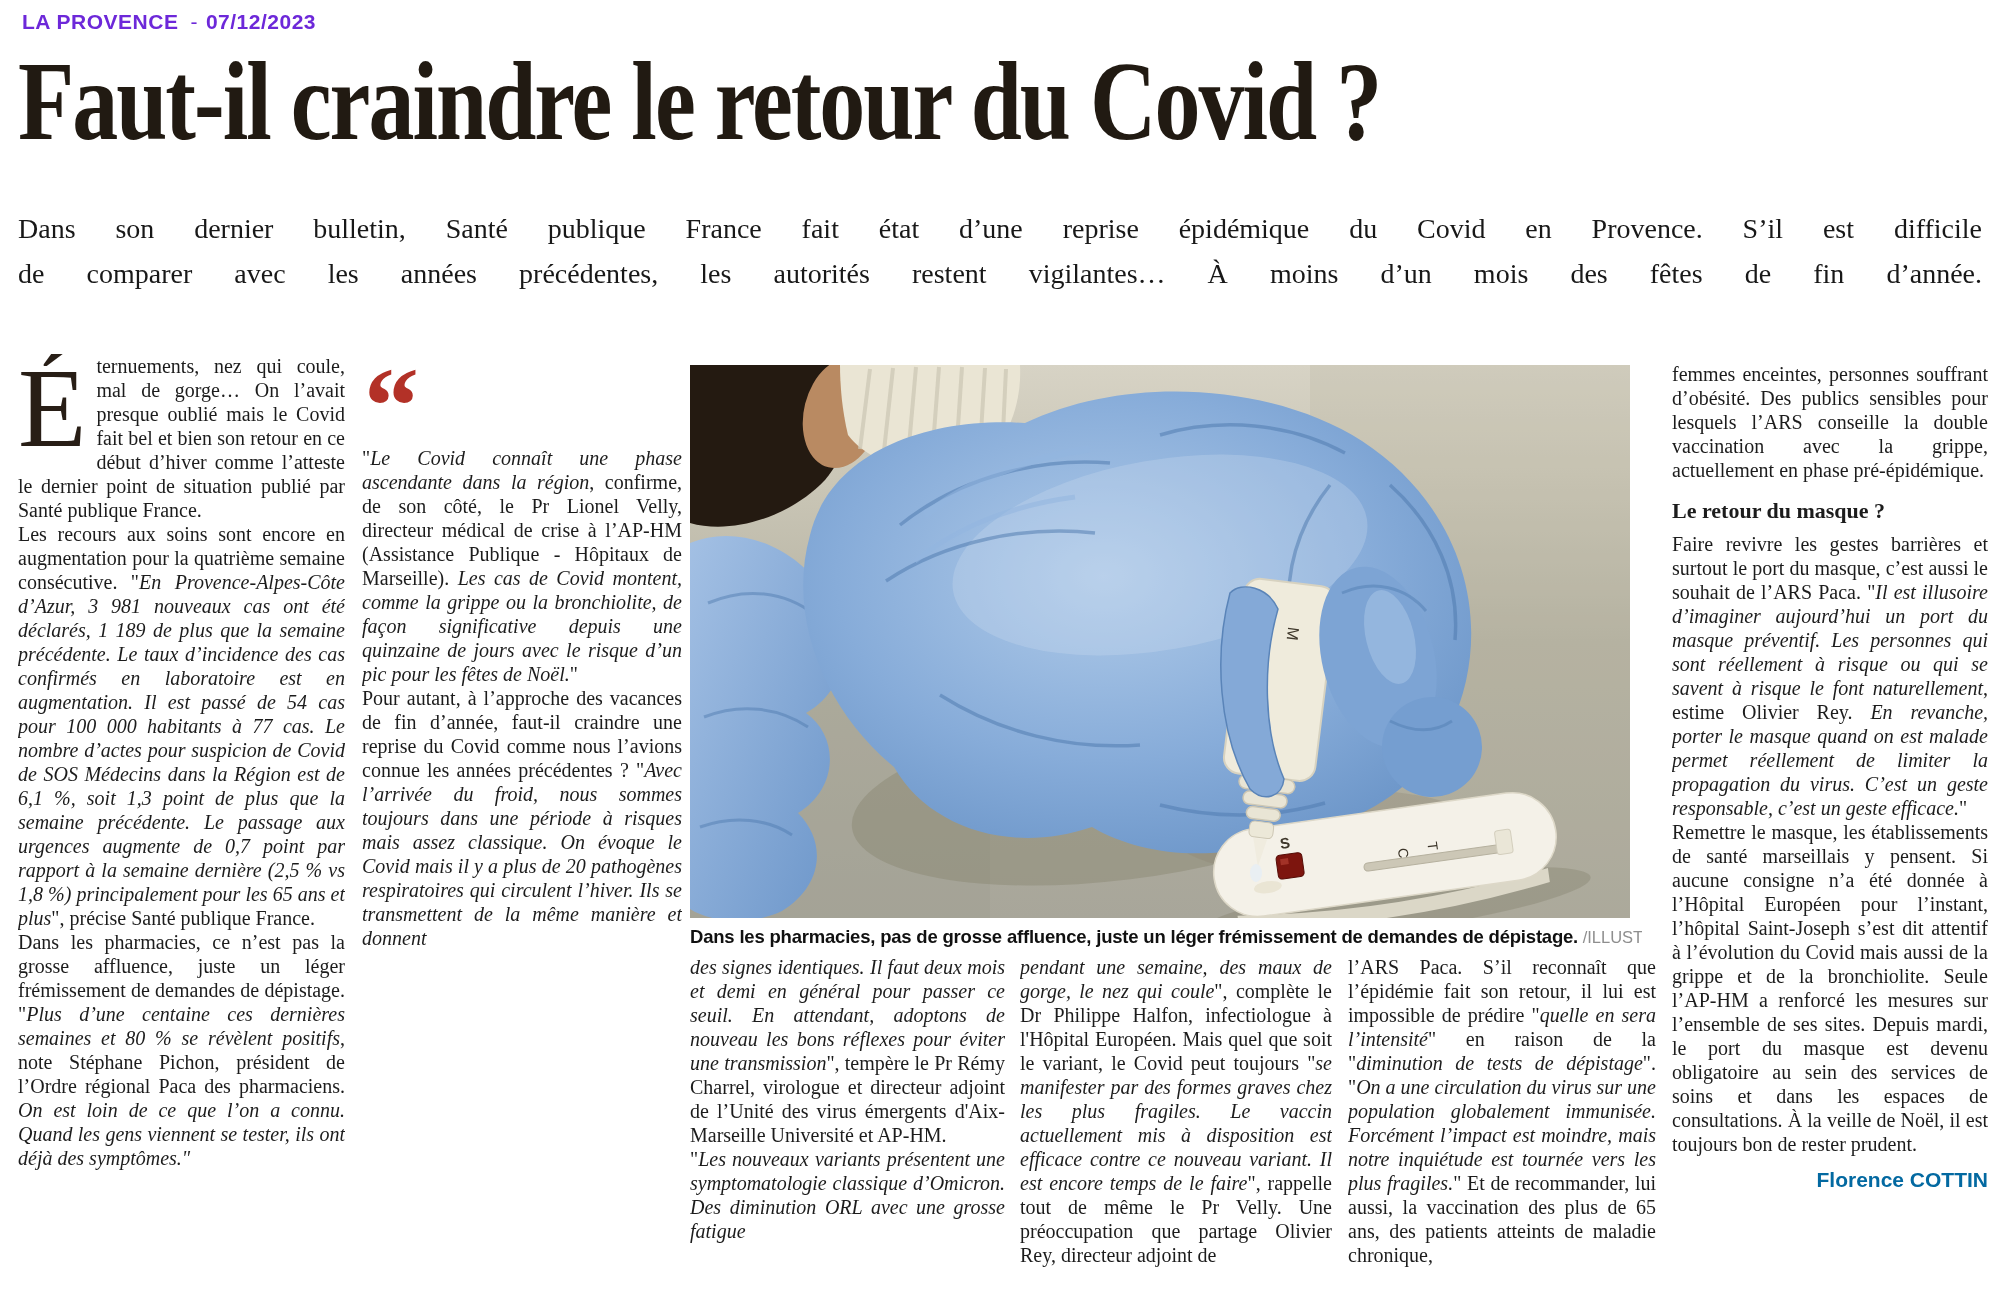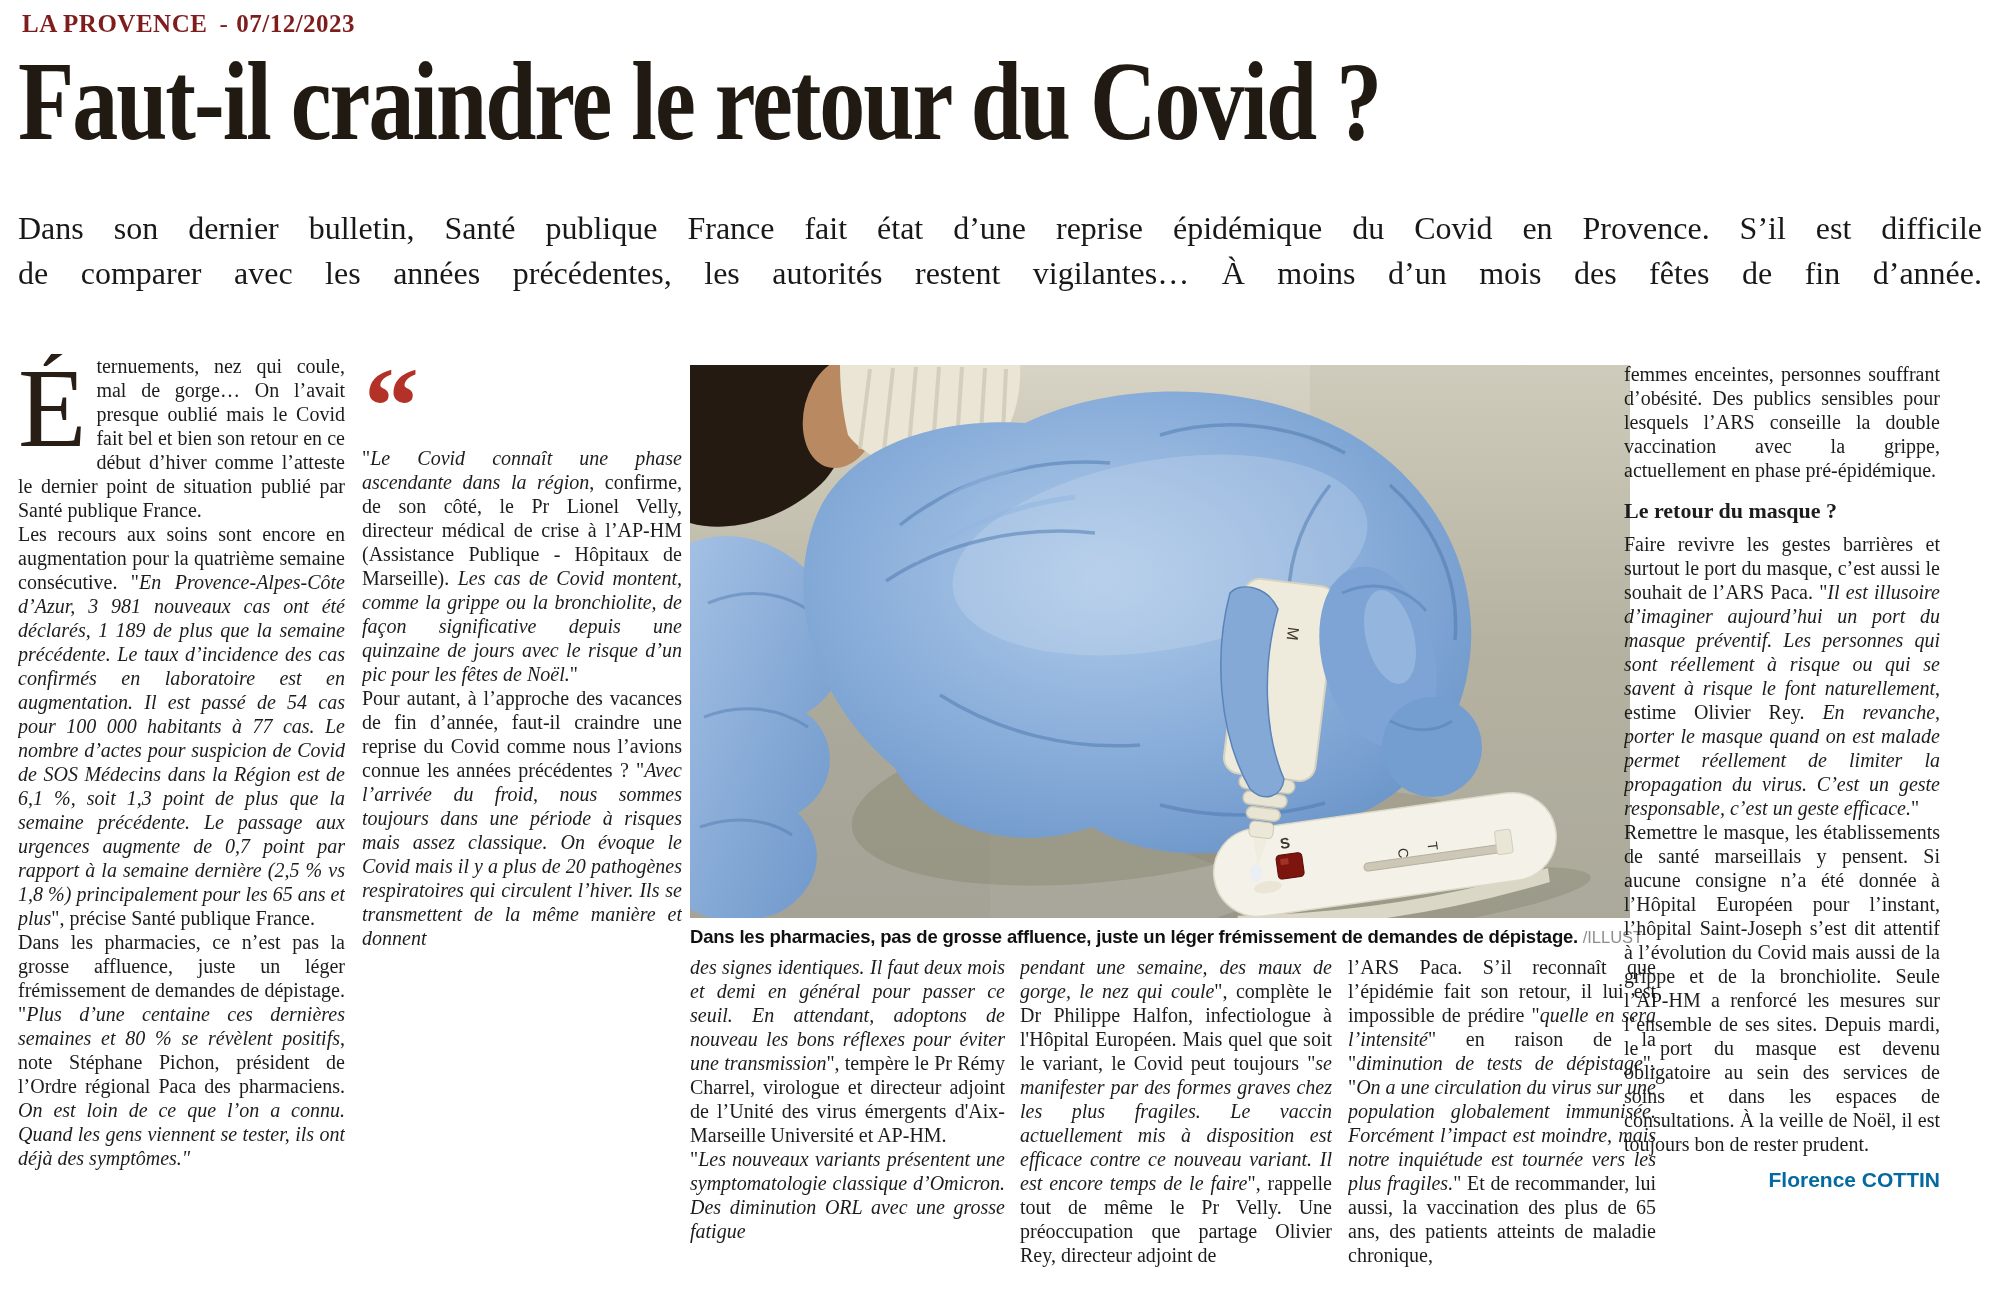--- a/index.html
+++ b/index.html
@@ -1,35 +1,35 @@
 <!DOCTYPE html>
 <html lang="fr"><head>
 <meta charset="utf-8">
 <style>
   html,body{margin:0;padding:0;background:#ffffff;}
   .page{position:relative;width:2000px;height:1309px;background:#ffffff;overflow:hidden;
         font-family:"Liberation Serif","DejaVu Serif",serif;color:#1c1c1c;}
-  .meta{position:absolute;left:22px;top:10px;font-family:Liberation Serif, serif;
-        font-size:25px;color:#7f1d1d;letter-spacing:.5px;font-weight:bold;}
+  .meta{position:absolute;left:22px;top:10px;font-family:Liberation Sans, sans-serif;
+        font-size:21px;color:#6d28d9;letter-spacing:.5px;font-weight:bold;}
   .meta .meta-sep{margin:0 8px 0 12px;font-weight:normal;}
   .meta .meta-date{font-weight:bold;}
   .headline{position:absolute;left:18px;top:40px;width:1964px;margin:0;font-weight:bold;
         font-size:92px;line-height:100px;color:#211a12;letter-spacing:-2px;white-space:nowrap;
         transform:scaleY(1.22);transform-origin:left top;}
-  .standfirst{position:absolute;left:18px;top:206px;width:1964px;font-size:32px;line-height:45px;color:#181818;}
+  .standfirst{position:absolute;left:18px;top:206px;width:1964px;font-size:28px;line-height:45px;color:#181818;}
   .sf-line{text-align:justify;text-align-last:justify;}
   .col{position:absolute;text-align:justify;font-size:20px;line-height:24px;color:#1c1c1c;}
   .col p{margin:0;hyphens:auto;}
   .col1{left:18px;top:354px;width:327px;height:948px;overflow:hidden;}
   .col2{left:362px;top:362px;width:320px;height:940px;overflow:hidden;}
   .colb{top:955px;height:352px;overflow:hidden;}
   .col3{left:690px;width:315px;}
   .col4{left:1020px;width:312px;}
   .col5{left:1348px;width:308px;}
-  .col6{left:1624px;top:362px;width:316px;height:942px;overflow:hidden;}
+  .col6{left:1672px;top:362px;width:316px;height:942px;overflow:hidden;}
   .run-i{font-style:italic;}
   .dropcap{float:left;font-size:112px;line-height:88px;padding:10px 10px 0 0;color:#281e16;}
   .quote-mark{font-size:110px;line-height:64px;height:62px;color:#b33127;font-weight:bold;
         text-align:left;margin:12px 0 10px 2px;}
   .quote-text{font-style:italic;font-size:35px;line-height:43px;width:262px;text-align:left;
         text-align-last:left;color:#141414;margin-bottom:32px;font-weight:normal;}
   .quote-close{font-style:normal;font-size:34px;}
   .subhead{font-weight:bold;font-size:22px;line-height:26px;text-align:left;text-align-last:left;}
   .subhead-block-mid{margin:52px 0 4px 0;}
   .subhead-block-right{margin:16px 0 8px 0;}

